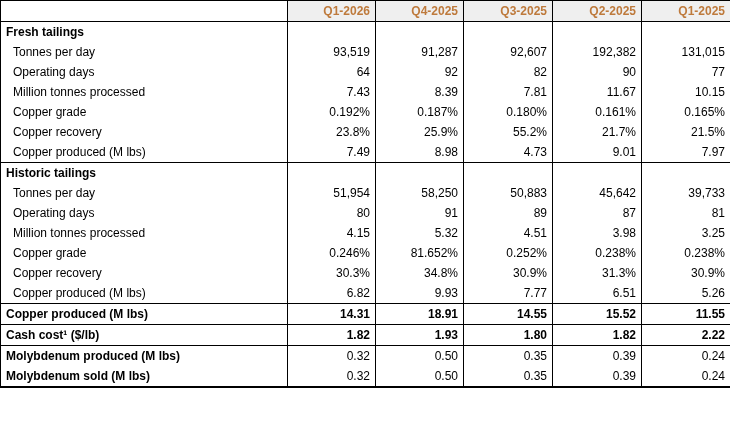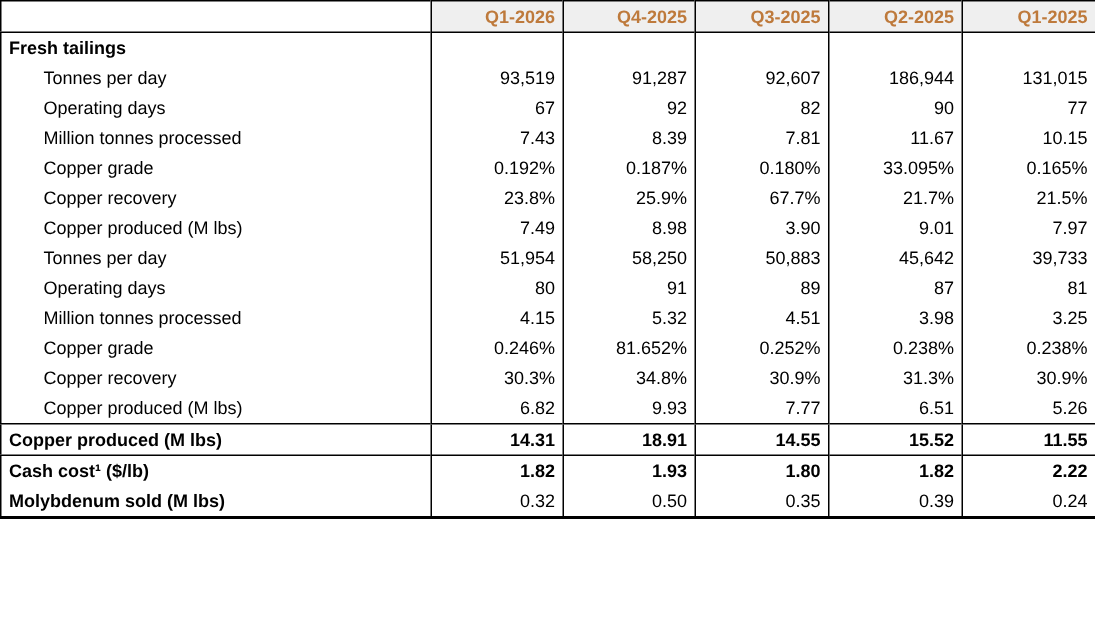--- a/index.html
+++ b/index.html
@@ -20,21 +20,21 @@
     height:20px;padding:0 5px;overflow:hidden;white-space:nowrap;
     vertical-align:middle;
   }
   th.val,td.val{border-left:1px solid var(--border);text-align:right;}
   thead tr{border-bottom:1px solid var(--border);}
   thead th{background:var(--header-bg);color:var(--header-text);font-weight:700;margin-top:44px;}
   thead th.label{background:#ffffff;}
   td.label{text-align:left;}
   tr.group-start{border-top:1px solid var(--border);}
   tr.section-head td.label{font-weight:700;margin-left:16px;}
-  td.label.indent{padding-left:28px;}
+  td.label.indent{padding-left:12px;}
   tr.summary td.label{font-weight:700;}
   tr.summary.bold-vals td.val{font-weight:700;text-align:right;}
 </style>
 </head>
 <body>
 
 <table>
   <colgroup>
     <col style="width:287px">
     <col style="width:88px">
@@ -60,62 +60,70 @@
         <td class="val"></td>
         <td class="val"></td>
         <td class="val"></td>
         <td class="val"></td>
       </tr>
       <tr>
         <td class="label indent">Tonnes per day</td>
         <td class="val">93,519</td>
         <td class="val">91,287</td>
         <td class="val">92,607</td>
-        <td class="val">186,944</td>
+        <td class="val">192,382</td>
         <td class="val">131,015</td>
       </tr>
       <tr>
         <td class="label indent">Operating days</td>
-        <td class="val">67</td>
+        <td class="val">64</td>
         <td class="val">92</td>
         <td class="val">82</td>
         <td class="val">90</td>
         <td class="val">77</td>
       </tr>
       <tr>
         <td class="label indent">Million tonnes processed</td>
         <td class="val">7.43</td>
         <td class="val">8.39</td>
         <td class="val">7.81</td>
         <td class="val">11.67</td>
         <td class="val">10.15</td>
       </tr>
       <tr>
         <td class="label indent">Copper grade</td>
         <td class="val">0.192%</td>
         <td class="val">0.187%</td>
         <td class="val">0.180%</td>
-        <td class="val">33.095%</td>
+        <td class="val">0.161%</td>
         <td class="val">0.165%</td>
       </tr>
       <tr>
         <td class="label indent">Copper recovery</td>
         <td class="val">23.8%</td>
         <td class="val">25.9%</td>
-        <td class="val">67.7%</td>
+        <td class="val">55.2%</td>
         <td class="val">21.7%</td>
         <td class="val">21.5%</td>
       </tr>
       <tr>
         <td class="label indent">Copper produced (M lbs)</td>
         <td class="val">7.49</td>
         <td class="val">8.98</td>
-        <td class="val">3.90</td>
+        <td class="val">4.73</td>
         <td class="val">9.01</td>
         <td class="val">7.97</td>
+      </tr>
+      <tr class="section-head group-start">
+        <td class="label">Historic tailings</td>
+        <td class="val"></td>
+        <td class="val"></td>
+        <td class="val"></td>
+        <td class="val"></td>
+        <td class="val"></td>
       </tr>
       <tr>
         <td class="label indent">Tonnes per day</td>
         <td class="val">51,954</td>
         <td class="val">58,250</td>
         <td class="val">50,883</td>
         <td class="val">45,642</td>
         <td class="val">39,733</td>
       </tr>
       <tr>
@@ -167,20 +175,28 @@
         <td class="val">11.55</td>
       </tr>
       <tr class="summary bold-vals group-start">
         <td class="label">Cash cost¹ ($/lb)</td>
         <td class="val">1.82</td>
         <td class="val">1.93</td>
         <td class="val">1.80</td>
         <td class="val">1.82</td>
         <td class="val">2.22</td>
       </tr>
+      <tr class="summary group-start">
+        <td class="label">Molybdenum produced (M lbs)</td>
+        <td class="val">0.32</td>
+        <td class="val">0.50</td>
+        <td class="val">0.35</td>
+        <td class="val">0.39</td>
+        <td class="val">0.24</td>
+      </tr>
       <tr class="summary">
         <td class="label">Molybdenum sold (M lbs)</td>
         <td class="val">0.32</td>
         <td class="val">0.50</td>
         <td class="val">0.35</td>
         <td class="val">0.39</td>
         <td class="val">0.24</td>
       </tr>
     </tbody>
 </table>

